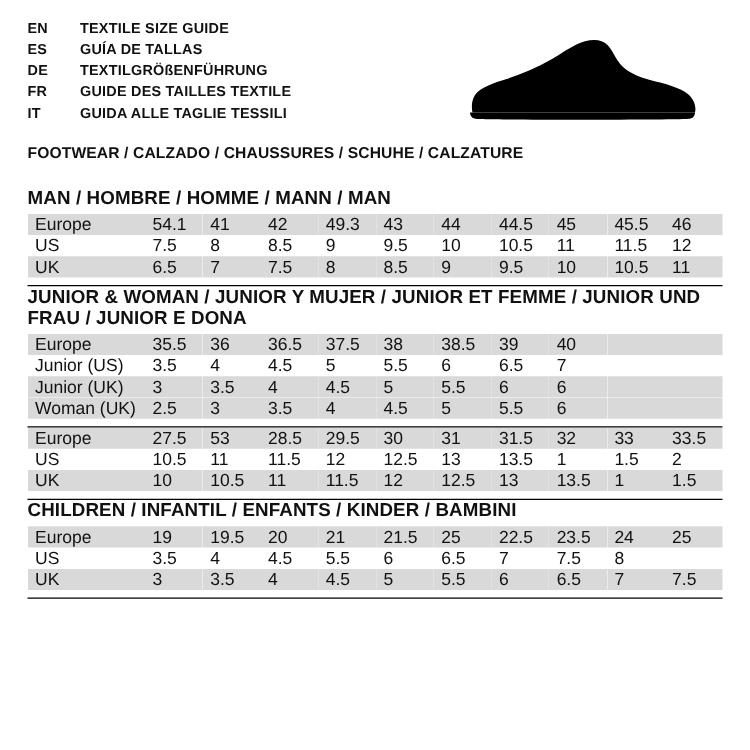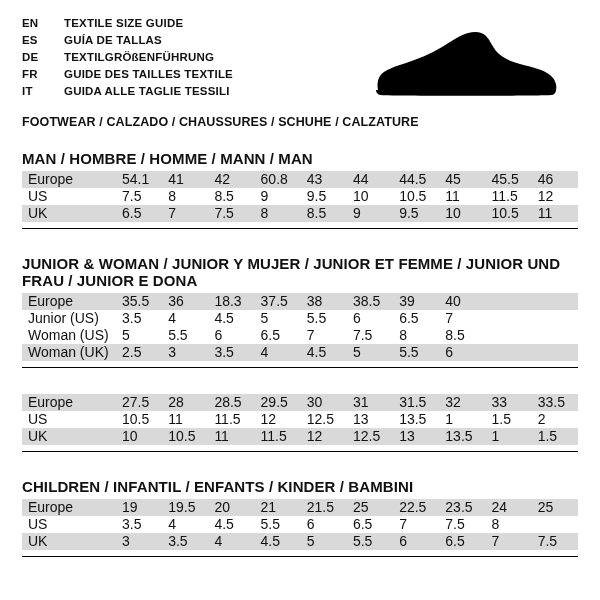--- a/index.html
+++ b/index.html
@@ -51,21 +51,20 @@
   }
   .footwear-line {
     margin-top: 14px;
     font-size: 12.5px;
     font-weight: bold;
     letter-spacing: 0.1px;
   }
 
   
   .section {
-    margin-top: 26px;
   }
   .section.first {
     margin-top: 34px;
   }
   .section-title {
     font-size: 15px;
     font-weight: bold;
     letter-spacing: 0.1px;
     margin-bottom: 4px;
   }
@@ -138,21 +137,21 @@
 
   <div class="section first">
     <div class="section-title">MAN / HOMBRE / HOMME / MANN / MAN</div>
     <table class="sizes">
       <tbody>
         <tr class="shaded">
           <td class="rowlabel">Europe</td>
           <td>54.1</td>
           <td>41</td>
           <td>42</td>
-          <td>60.8</td>
+          <td>49.3</td>
           <td>43</td>
           <td>44</td>
           <td>44.5</td>
           <td>45</td>
           <td>45.5</td>
           <td>46</td>
         </tr>
         <tr>
           <td class="rowlabel">US</td>
           <td>7.5</td>
@@ -185,21 +184,21 @@
   </div>
 
   <div class="section">
     <div class="section-title">JUNIOR &amp; WOMAN / JUNIOR Y MUJER / JUNIOR ET FEMME / JUNIOR UND FRAU / JUNIOR E DONA</div>
     <table class="sizes">
       <tbody>
         <tr class="shaded">
           <td class="rowlabel">Europe</td>
           <td>35.5</td>
           <td>36</td>
-          <td>18.3</td>
+          <td>36.5</td>
           <td>37.5</td>
           <td>38</td>
           <td>38.5</td>
           <td>39</td>
           <td>40</td>
           <td></td>
           <td></td>
         </tr>
         <tr>
           <td class="rowlabel">Junior (US)</td>
@@ -207,30 +206,30 @@
           <td>4</td>
           <td>4.5</td>
           <td>5</td>
           <td>5.5</td>
           <td>6</td>
           <td>6.5</td>
           <td>7</td>
           <td></td>
           <td></td>
         </tr>
-        <tr>
-          <td class="rowlabel">Woman (US)</td>
+        <tr class="shaded">
+          <td class="rowlabel">Junior (UK)</td>
+          <td>3</td>
+          <td>3.5</td>
+          <td>4</td>
+          <td>4.5</td>
           <td>5</td>
           <td>5.5</td>
           <td>6</td>
-          <td>6.5</td>
-          <td>7</td>
-          <td>7.5</td>
-          <td>8</td>
-          <td>8.5</td>
+          <td>6</td>
           <td></td>
           <td></td>
         </tr>
         <tr class="shaded">
           <td class="rowlabel">Woman (UK)</td>
           <td>2.5</td>
           <td>3</td>
           <td>3.5</td>
           <td>4</td>
           <td>4.5</td>
@@ -244,21 +243,21 @@
     </table>
     <hr class="section-divider">
   </div>
 
   <div class="section">
     <table class="sizes">
       <tbody>
         <tr class="shaded">
           <td class="rowlabel">Europe</td>
           <td>27.5</td>
-          <td>28</td>
+          <td>53</td>
           <td>28.5</td>
           <td>29.5</td>
           <td>30</td>
           <td>31</td>
           <td>31.5</td>
           <td>32</td>
           <td>33</td>
           <td>33.5</td>
         </tr>
         <tr>

